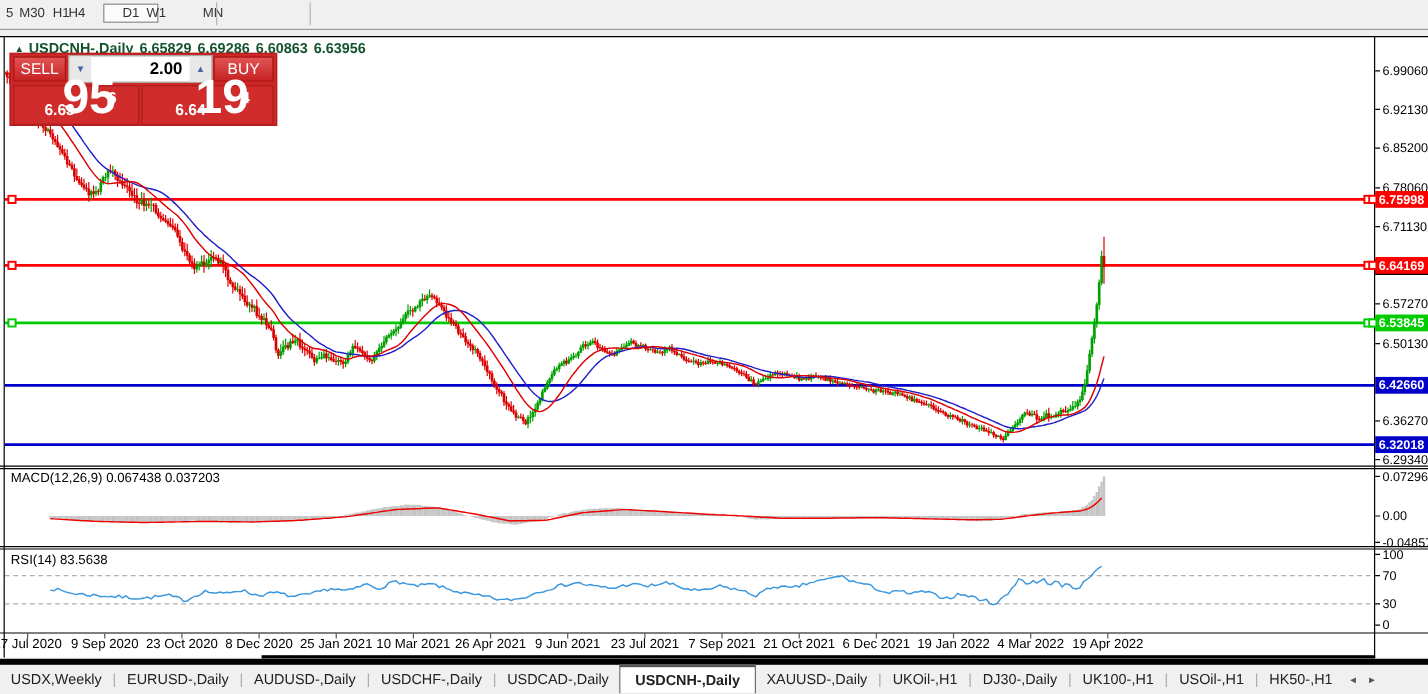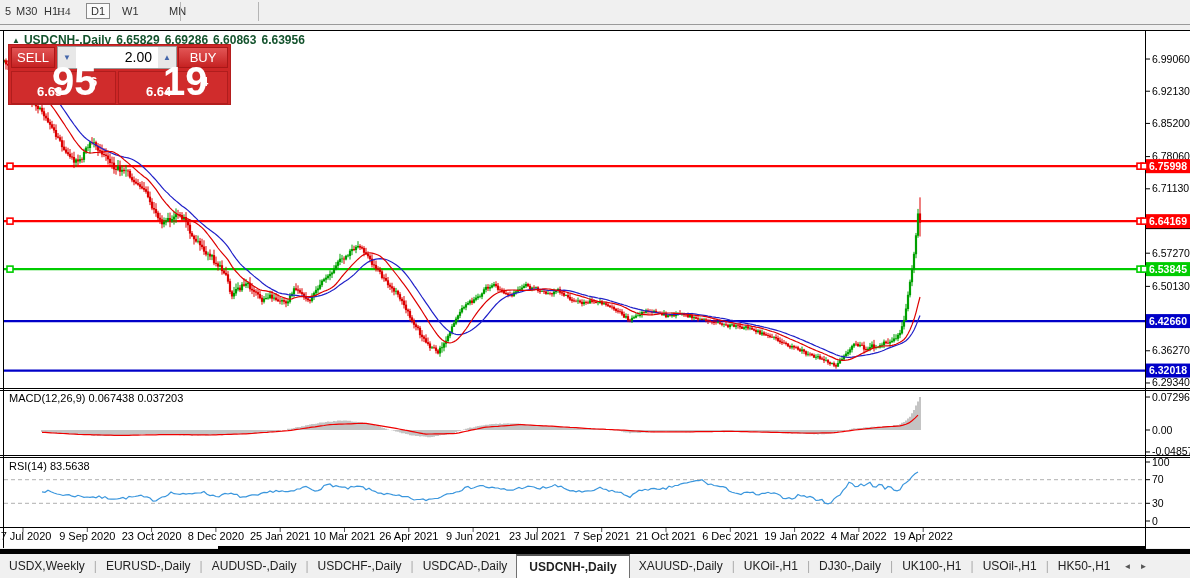--- a/index.html
+++ b/index.html
@@ -1,38 +1,38 @@
 <!DOCTYPE html>
 <html><head>
 <meta charset="utf-8">
 <style>
   html,body{margin:0;padding:0;background:#f0f0f0;font-family:"Liberation Sans",sans-serif;}
   #app{position:relative;width:1190px;height:578px;overflow:hidden;background:#f0f0f0;}
   
   #tf-bar{position:absolute;left:0;top:0;width:1190px;height:24px;background:#f0f0f0;}
   .tf-btn{position:absolute;top:3px;font-size:11px;color:#333;padding:2px 3px;cursor:default;}
-  .tf-btn.active{border:1px solid #8a8a8a;background:#fbfbfb;padding:1px 4px;}
+  .tf-btn.active{border:1px solid #8a8a8a;background:#fbfbfb;padding:1px 15px;}
   .tf-sep{position:absolute;top:2px;width:1px;height:19px;background:#b5b5b5;}
   #tf-underline{position:absolute;left:0;top:24px;width:1190px;height:1px;background:#9a9a9a;}
   
   #chart-stage{position:absolute;left:0;top:25px;width:1190px;height:524px;}
   #chart-svg{position:absolute;left:0;top:0;}
   
   #chart-title{position:absolute;left:12px;top:8px;font-size:12px;color:#14532d;font-weight:bold;white-space:nowrap;text-align:right;}
   #chart-title .arrow{font-size:8px;position:relative;top:-1px;margin-right:4px;}
   #chart-title span.v{margin-left:5px;}
   
   #trade-panel{position:absolute;left:8px;top:19px;width:221px;height:59px;background:#ce2727;border:1px solid #b41e1e;}
   .tp-row1{position:absolute;left:0;top:0;width:100%;height:41px;}
   .tp-btn{position:absolute;top:2px;height:19px;line-height:19px;text-align:center;color:#fff;font-size:13px;background:linear-gradient(#e25555,#c62222);border:1px solid #a81818;cursor:pointer;}
   #sell-btn{left:2px;width:42px;}
   #buy-btn{left:169px;width:48px;}
   #vol-spin{position:absolute;left:48px;top:1px;width:118px;height:21px;background:#fff;border:1px solid #9a9a9a;display:flex;}
   .spin-btn{width:18px;height:100%;background:#e8e8e8;color:#4466aa;font-size:8px;line-height:21px;text-align:center;cursor:pointer;}
-  #vol-value{flex:1;font-size:14px;color:#000;text-align:right;line-height:21px;padding-right:6px;}
+  #vol-value{flex:1;font-size:14px;color:#000;text-align:right;line-height:21px;padding-right:6px;font-weight:bold;}
   .tp-price{position:absolute;top:26px;height:31px;background:#d02c2c;border:1px solid #b01d1d;color:#fff;white-space:nowrap;}
   #sell-price{left:2px;width:103px;}
   #buy-price{left:109px;width:108px;}
   .tp-price .small{font-size:13px;font-weight:bold;position:absolute;bottom:4px;margin-left:13px;}
   .tp-price .big{font-size:40px;font-weight:bold;position:absolute;bottom:-1px;}
   .tp-price .sup{font-size:13px;font-weight:bold;position:absolute;top:2px;}
   #sell-price .small{left:12px;} #sell-price .big{left:40px;} #sell-price .sup{left:78px;}
   #buy-price .small{left:14px;} #buy-price .big{left:44px;} #buy-price .sup{left:82px;}
   
   #tab-bar{position:absolute;left:0;top:549px;width:1190px;height:29px;background:#f0f0f0;border-top:5px solid #000000;display:flex;align-items:flex-start;}
@@ -43,21 +43,21 @@
 </style>
 </head>
 <body>
 
 <div id="app">
 
   <div id="tf-bar">
       <div class="tf-btn" style="left: 2px;">5</div>
       <div class="tf-btn" style="left: 13px; text-align: center;">M30</div>
       <div class="tf-btn" style="left: 41px;">H1</div>
-      <div class="tf-btn" style="left: 54px; font-family: Liberation Serif, serif;">H4</div>
+      <div class="tf-btn" style="left: 54px;">H4</div>
       <div class="tf-btn active" style="left: 86px;">D1</div>
       <div class="tf-btn" style="left: 119px;">W1</div>
       <div class="tf-btn" style="left: 142px; margin-left: 24px;">MN</div>
       <div class="tf-sep" style="left: 180px;"></div>
       <div class="tf-sep" style="left: 258px;"></div>
     </div>
   <div id="tf-underline"></div>
 
   <div id="chart-stage">
     <svg id="chart-svg" width="1190" height="524" viewBox="0 25 1190 524" style="font-family:'Liberation Sans',sans-serif;">

